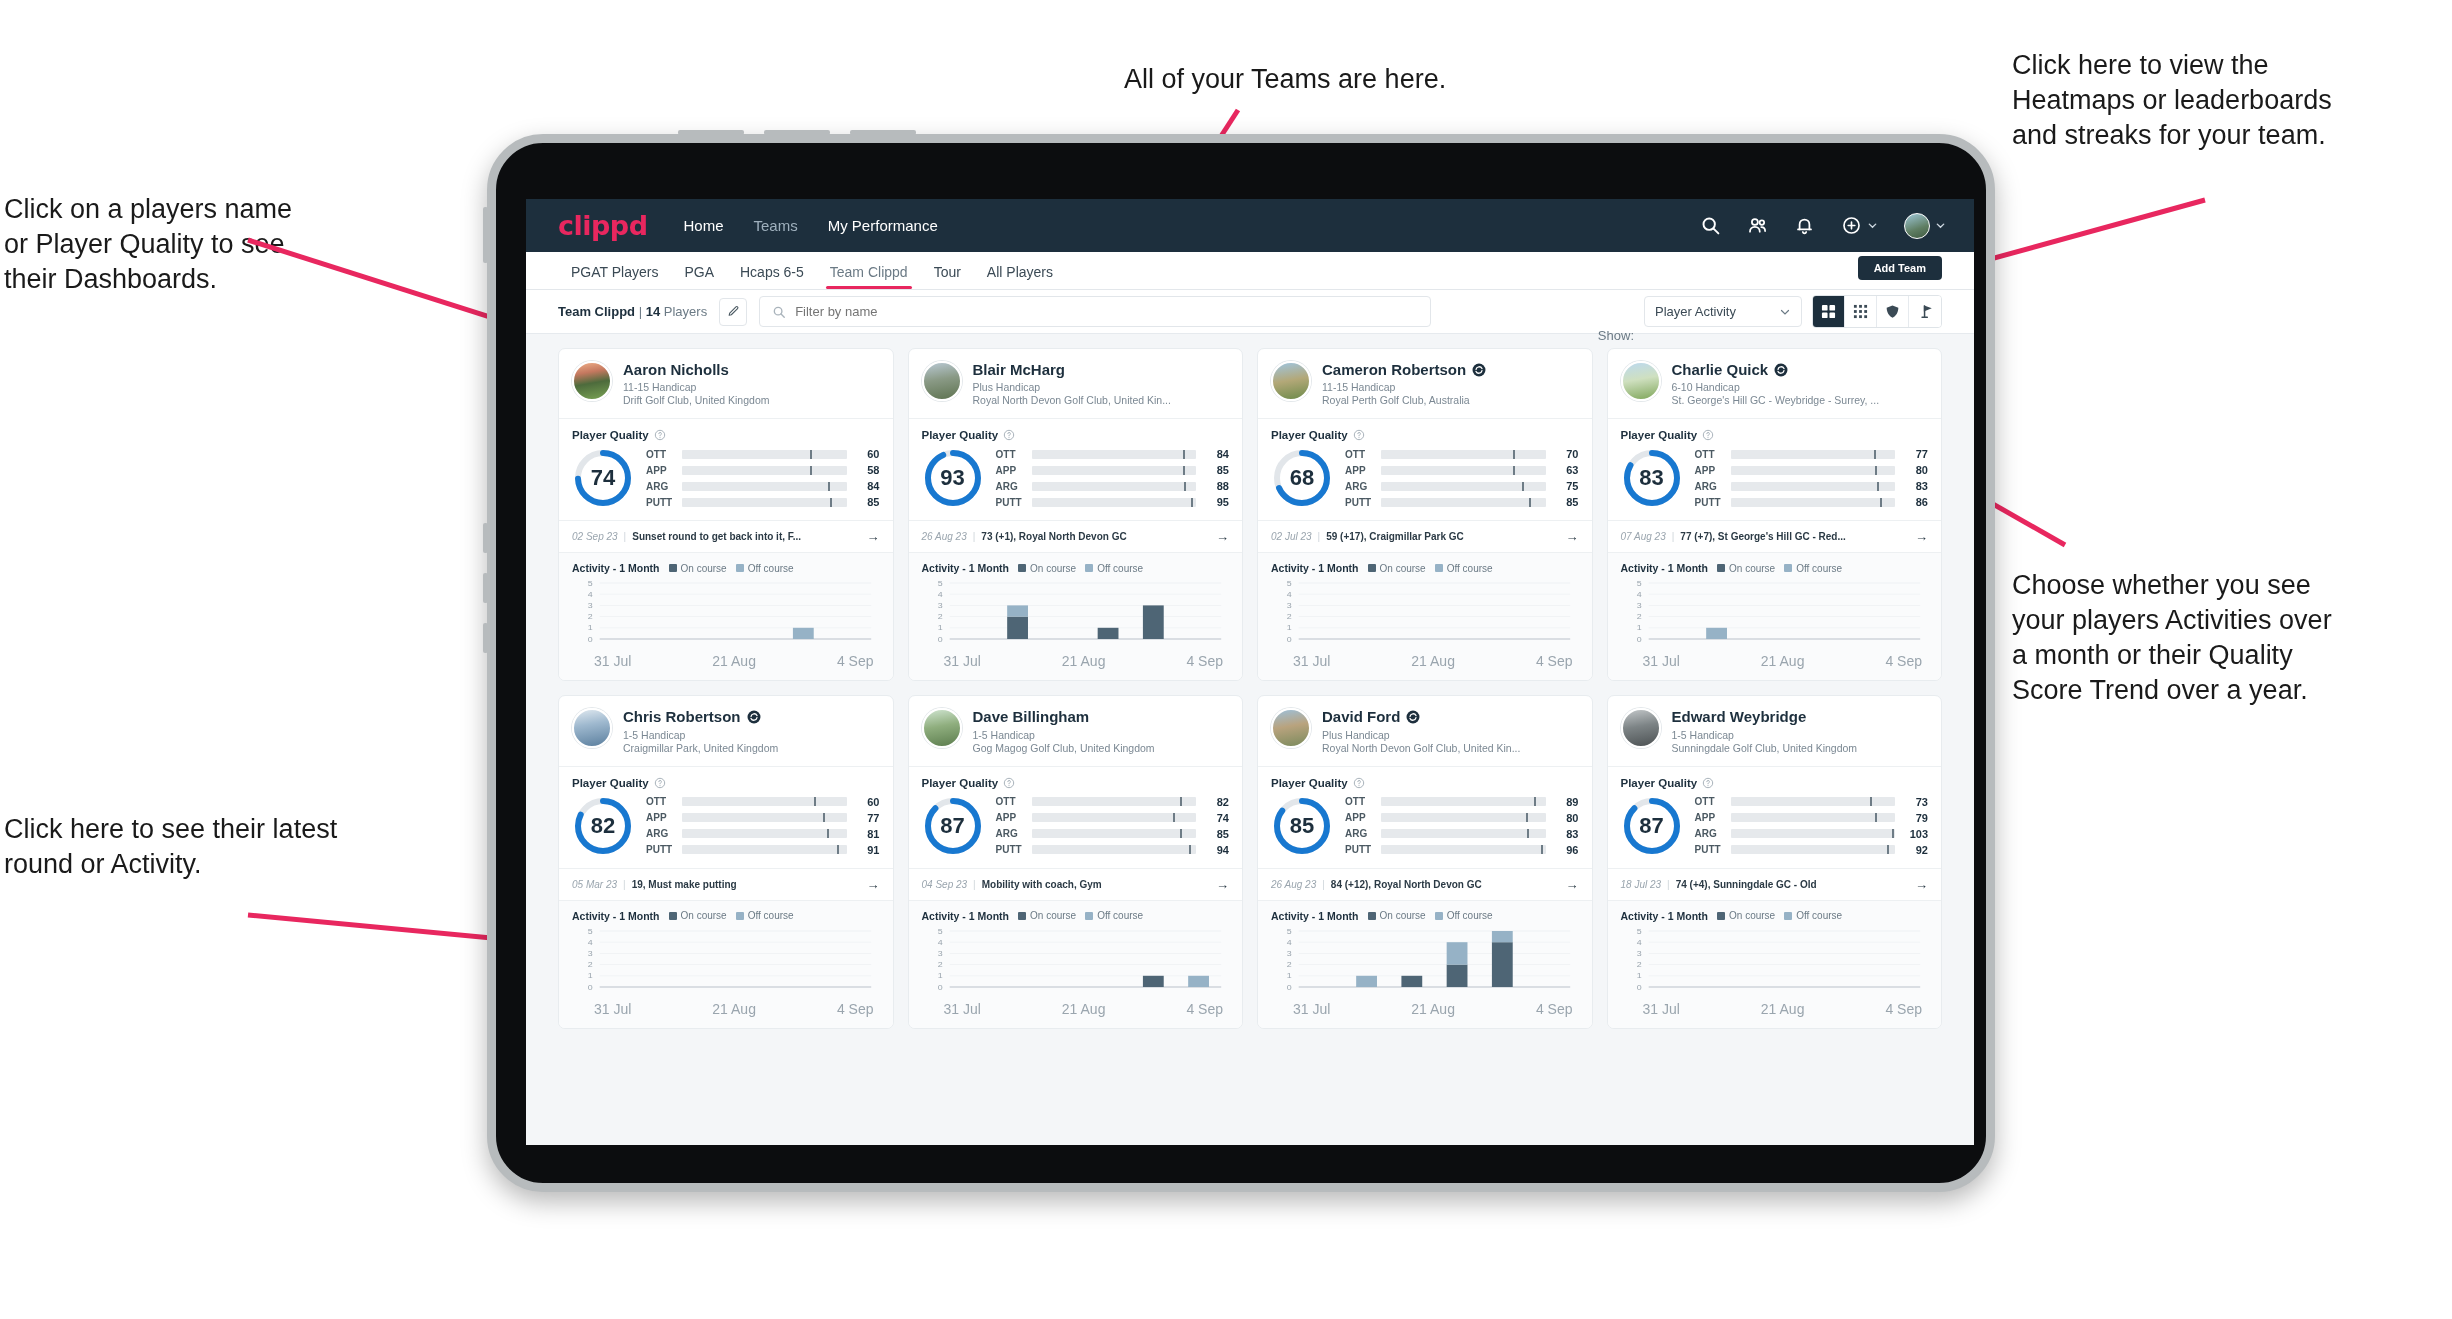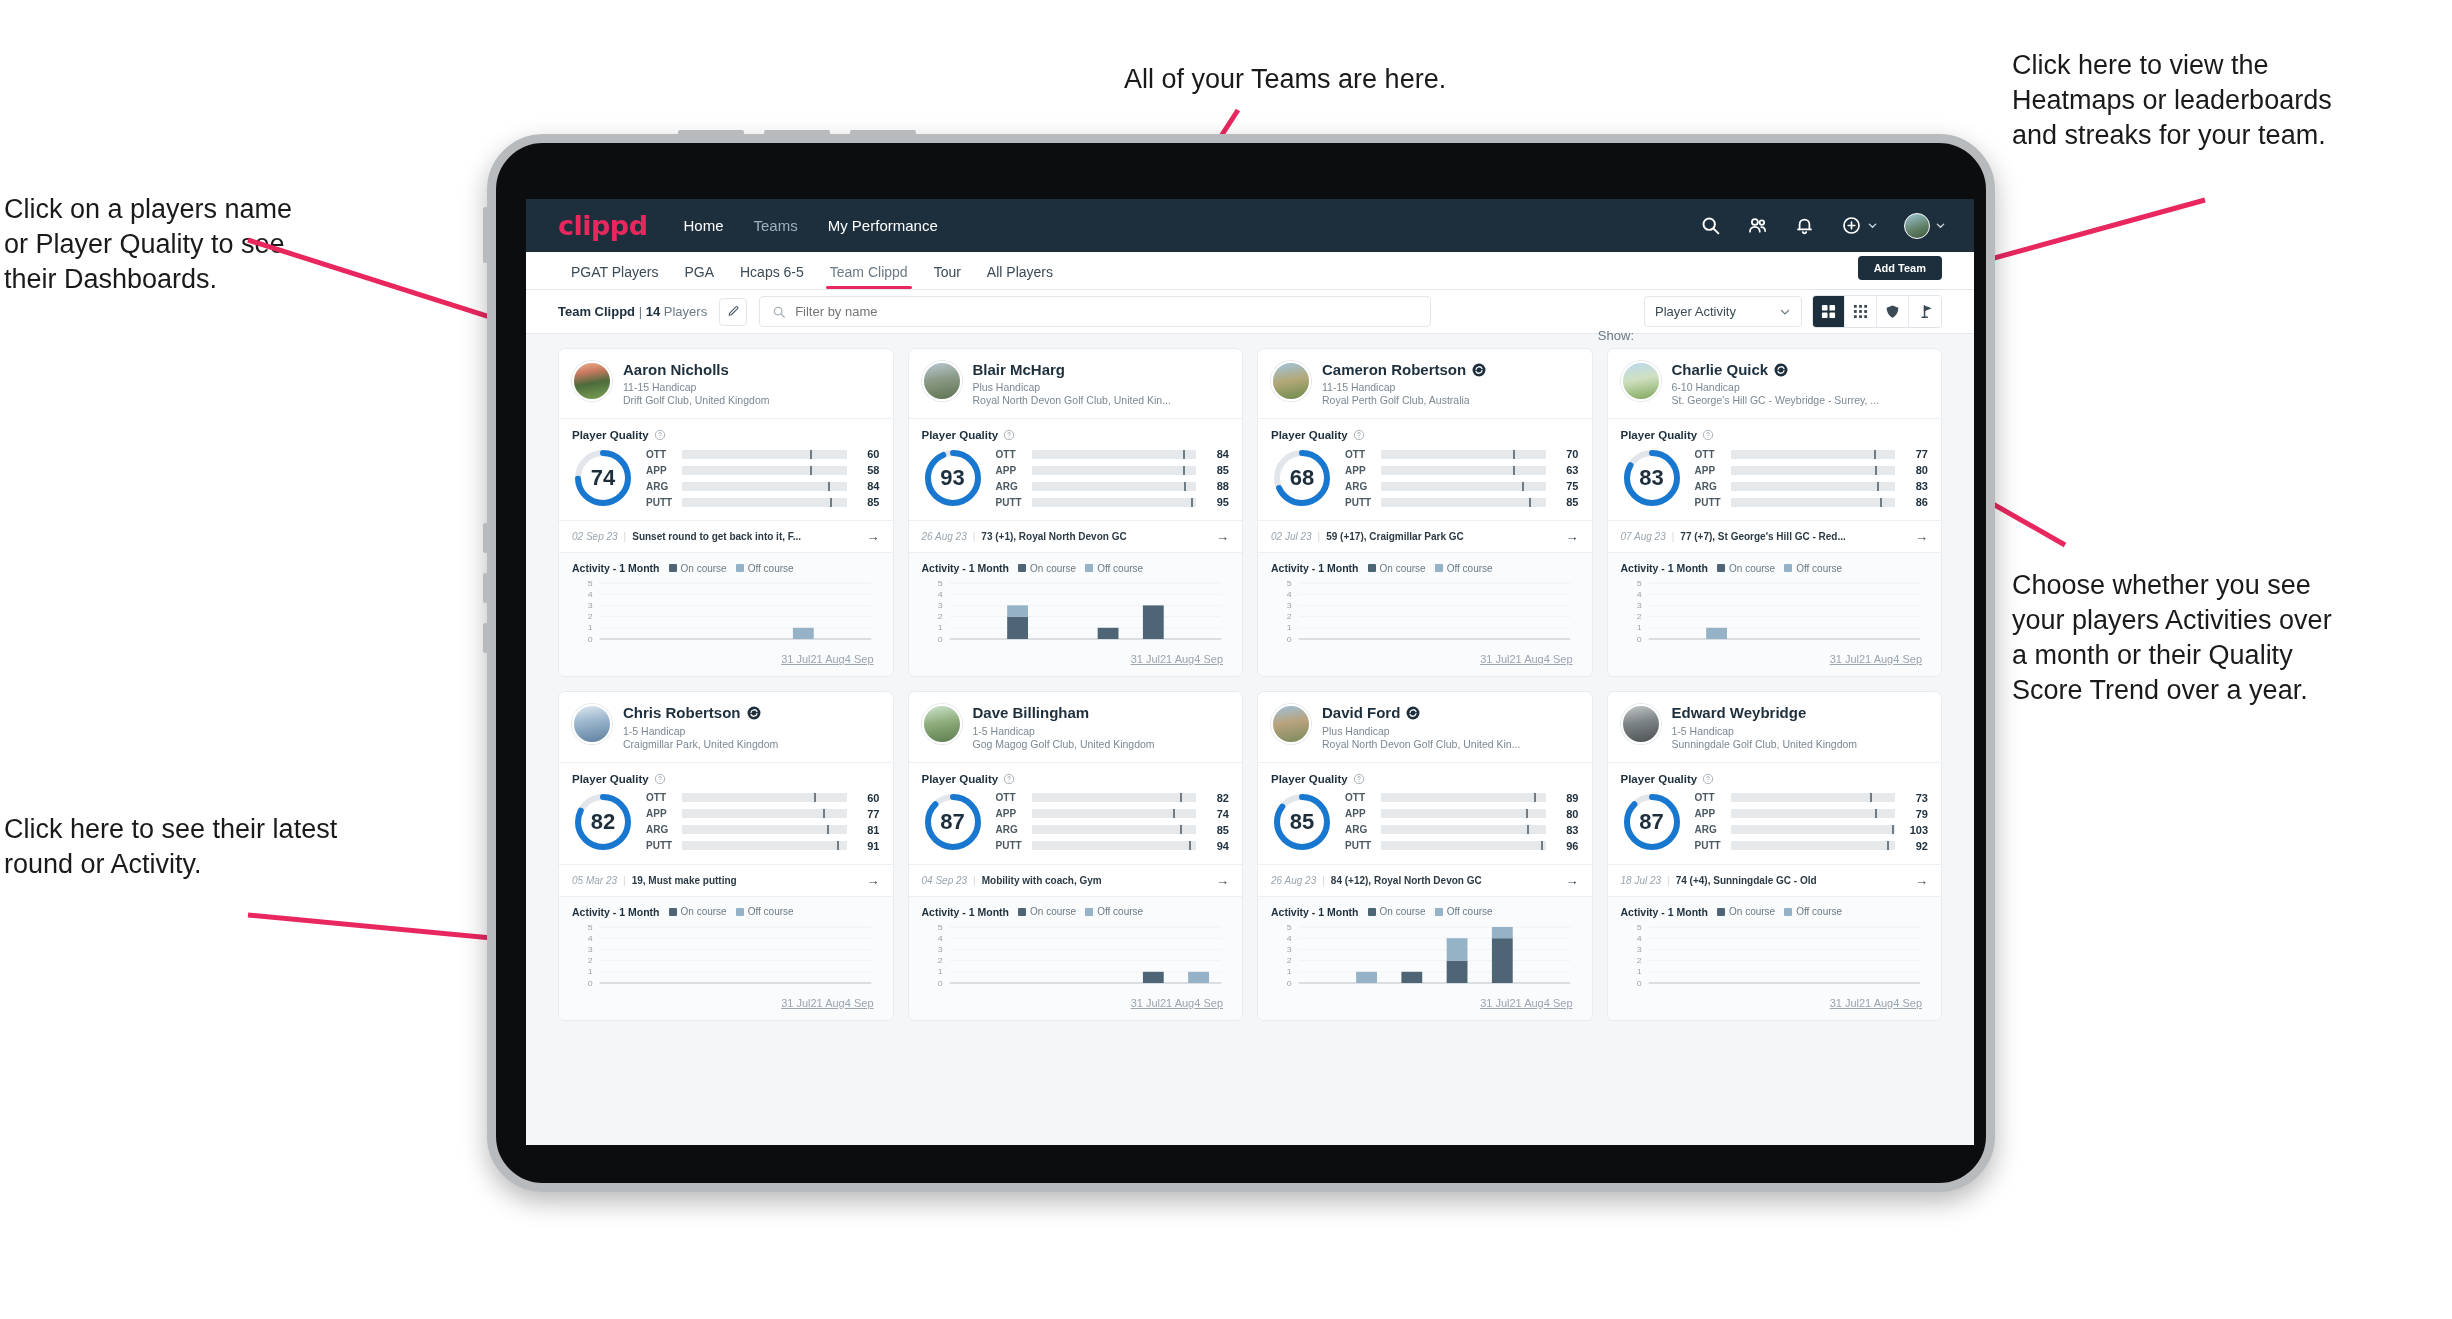--- a/index.html
+++ b/index.html
@@ -183,21 +183,21 @@
   .round-text { font-weight: 700; color: #2b3a45; white-space: nowrap; overflow: hidden; text-overflow: ellipsis; flex: 1; }
   .round-arrow { color: #2b3a45; font-size: 13px; }
 
   .act-section { padding: 9px 13px 11px 13px; background: #fafbfc; }
   .act-head { display: flex; align-items: center; gap: 9px; }
   .act-title { font-size: 10.5px; font-weight: 700; color: #1d2f3d; }
   .legend { display: flex; align-items: center; gap: 4px; font-size: 10px; color: #6b7a85; }
   .lg-sq { width: 8px; height: 8px; border-radius: 1px; }
   .chart { margin-top: 6px; position: relative; height: 70px; }
   .chart-svg { width: 100%; height: 70px; display: block; }
-  .xlabels { display: flex; justify-content: flex-end; padding: 3px 6px 0 22px; font-size: 11px; color: #9aa5ae; text-decoration: underline; }
+  .xlabels { display: flex; justify-content: space-between; padding: 3px 6px 0 22px; font-size: 14px; color: #9aa5ae; }
 </style>
 </head>
 <body>
 
 <div class="annot" style="left:1124px; top:62px; width:440px;">All of your Teams are here.</div>
 
 <div class="annot" style="left:2012px; top:48px; width:430px; white-space:pre-line;">Click here to view the
 Heatmaps or leaderboards
 and streaks for your team.</div>
 

